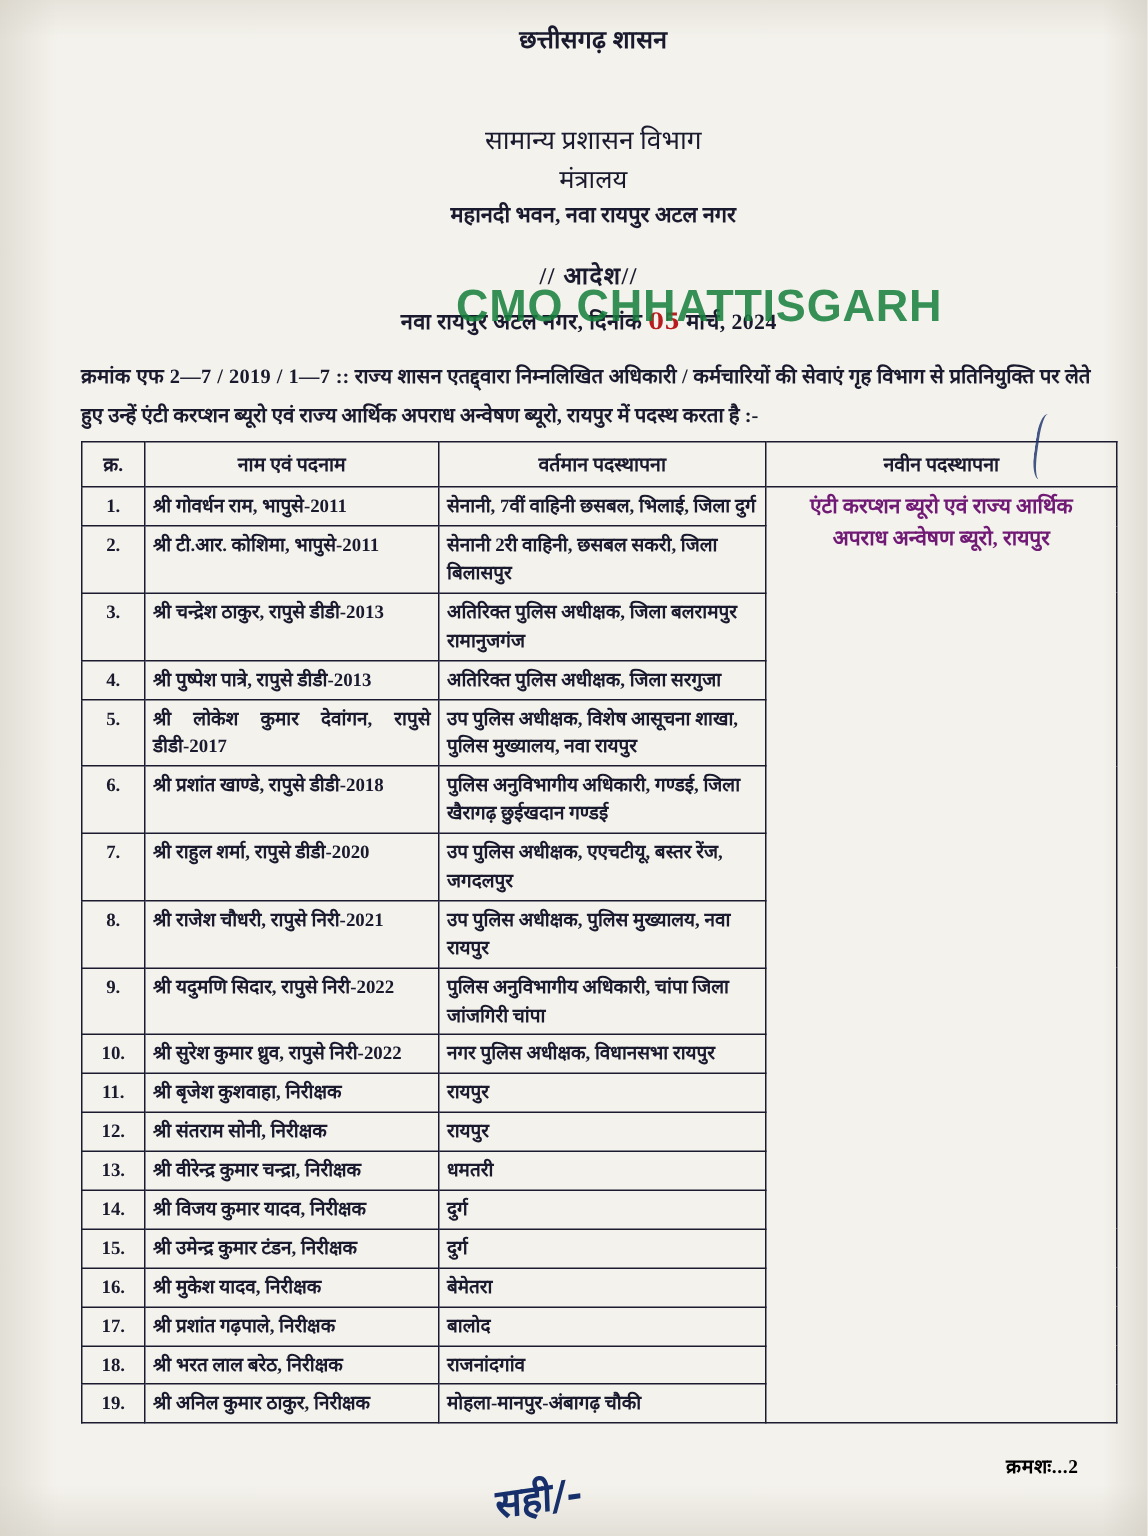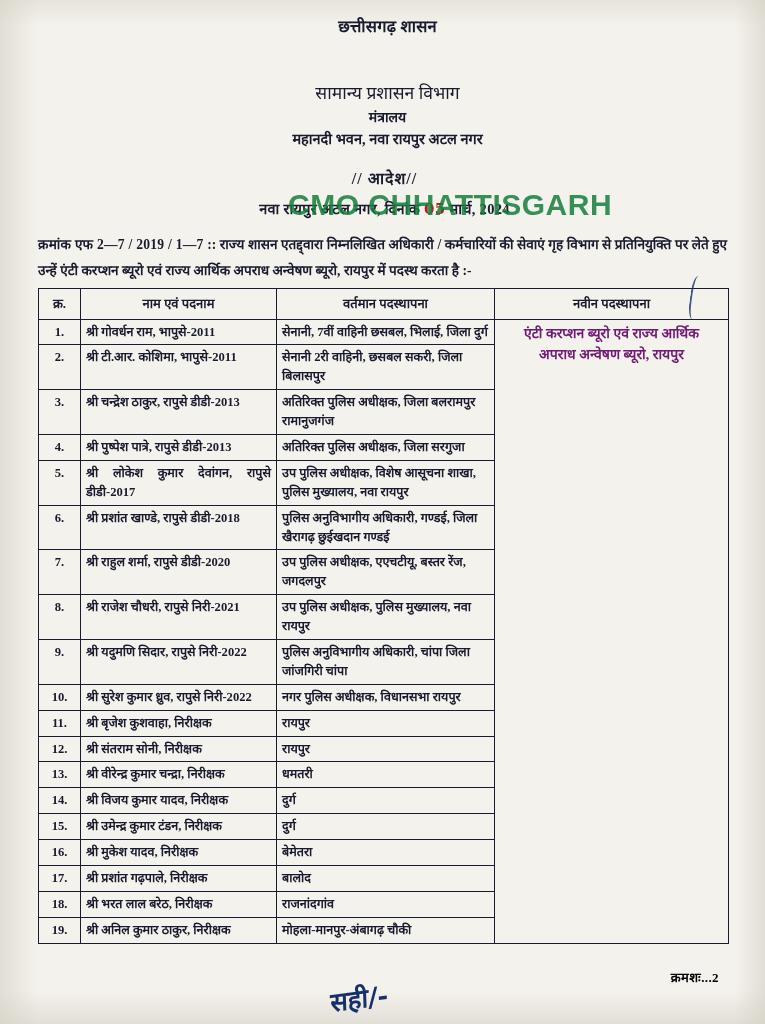--- a/index.html
+++ b/index.html
@@ -11,20 +11,21 @@
     font-family: "Liberation Serif", "DejaVu Serif", serif;
   }
   .page {
     position: relative;
     width: 765px;
     height: 1024px;
     margin: 0 auto;
     background: #f4f2ec;
     overflow: hidden;
     box-sizing: border-box;
+    padding-left: 16px;
   }
   
   .paper-shade {
     position: absolute;
     inset: 0;
     background:
       linear-gradient(90deg, rgba(210,206,195,0.55) 0px, rgba(244,242,236,0) 38px),
       linear-gradient(270deg, rgba(205,201,190,0.5) 0px, rgba(244,242,236,0) 30px),
       linear-gradient(0deg, rgba(208,204,194,0.5) 0px, rgba(244,242,236,0) 34px),
       linear-gradient(180deg, rgba(214,210,200,0.45) 0px, rgba(244,242,236,0) 26px);
@@ -46,22 +47,22 @@
     font-size: 16.5px;
     font-weight: bold;
     letter-spacing: .2px;
   }
   .hdr .l2 {
     font-size: 17.5px;
     font-weight: normal;
     margin-top: 40px;
   }
   .hdr .l3 {
-    font-size: 14px;
-    font-weight: bold;
+    font-size: 17px;
+    font-weight: normal;
   }
   .hdr .l4 {
     font-size: 14.5px;
     font-weight: bold;
   }
   .order-line {
     text-align: center;
     margin-top: 16px;
     font-size: 16px;
     font-weight: bold;

